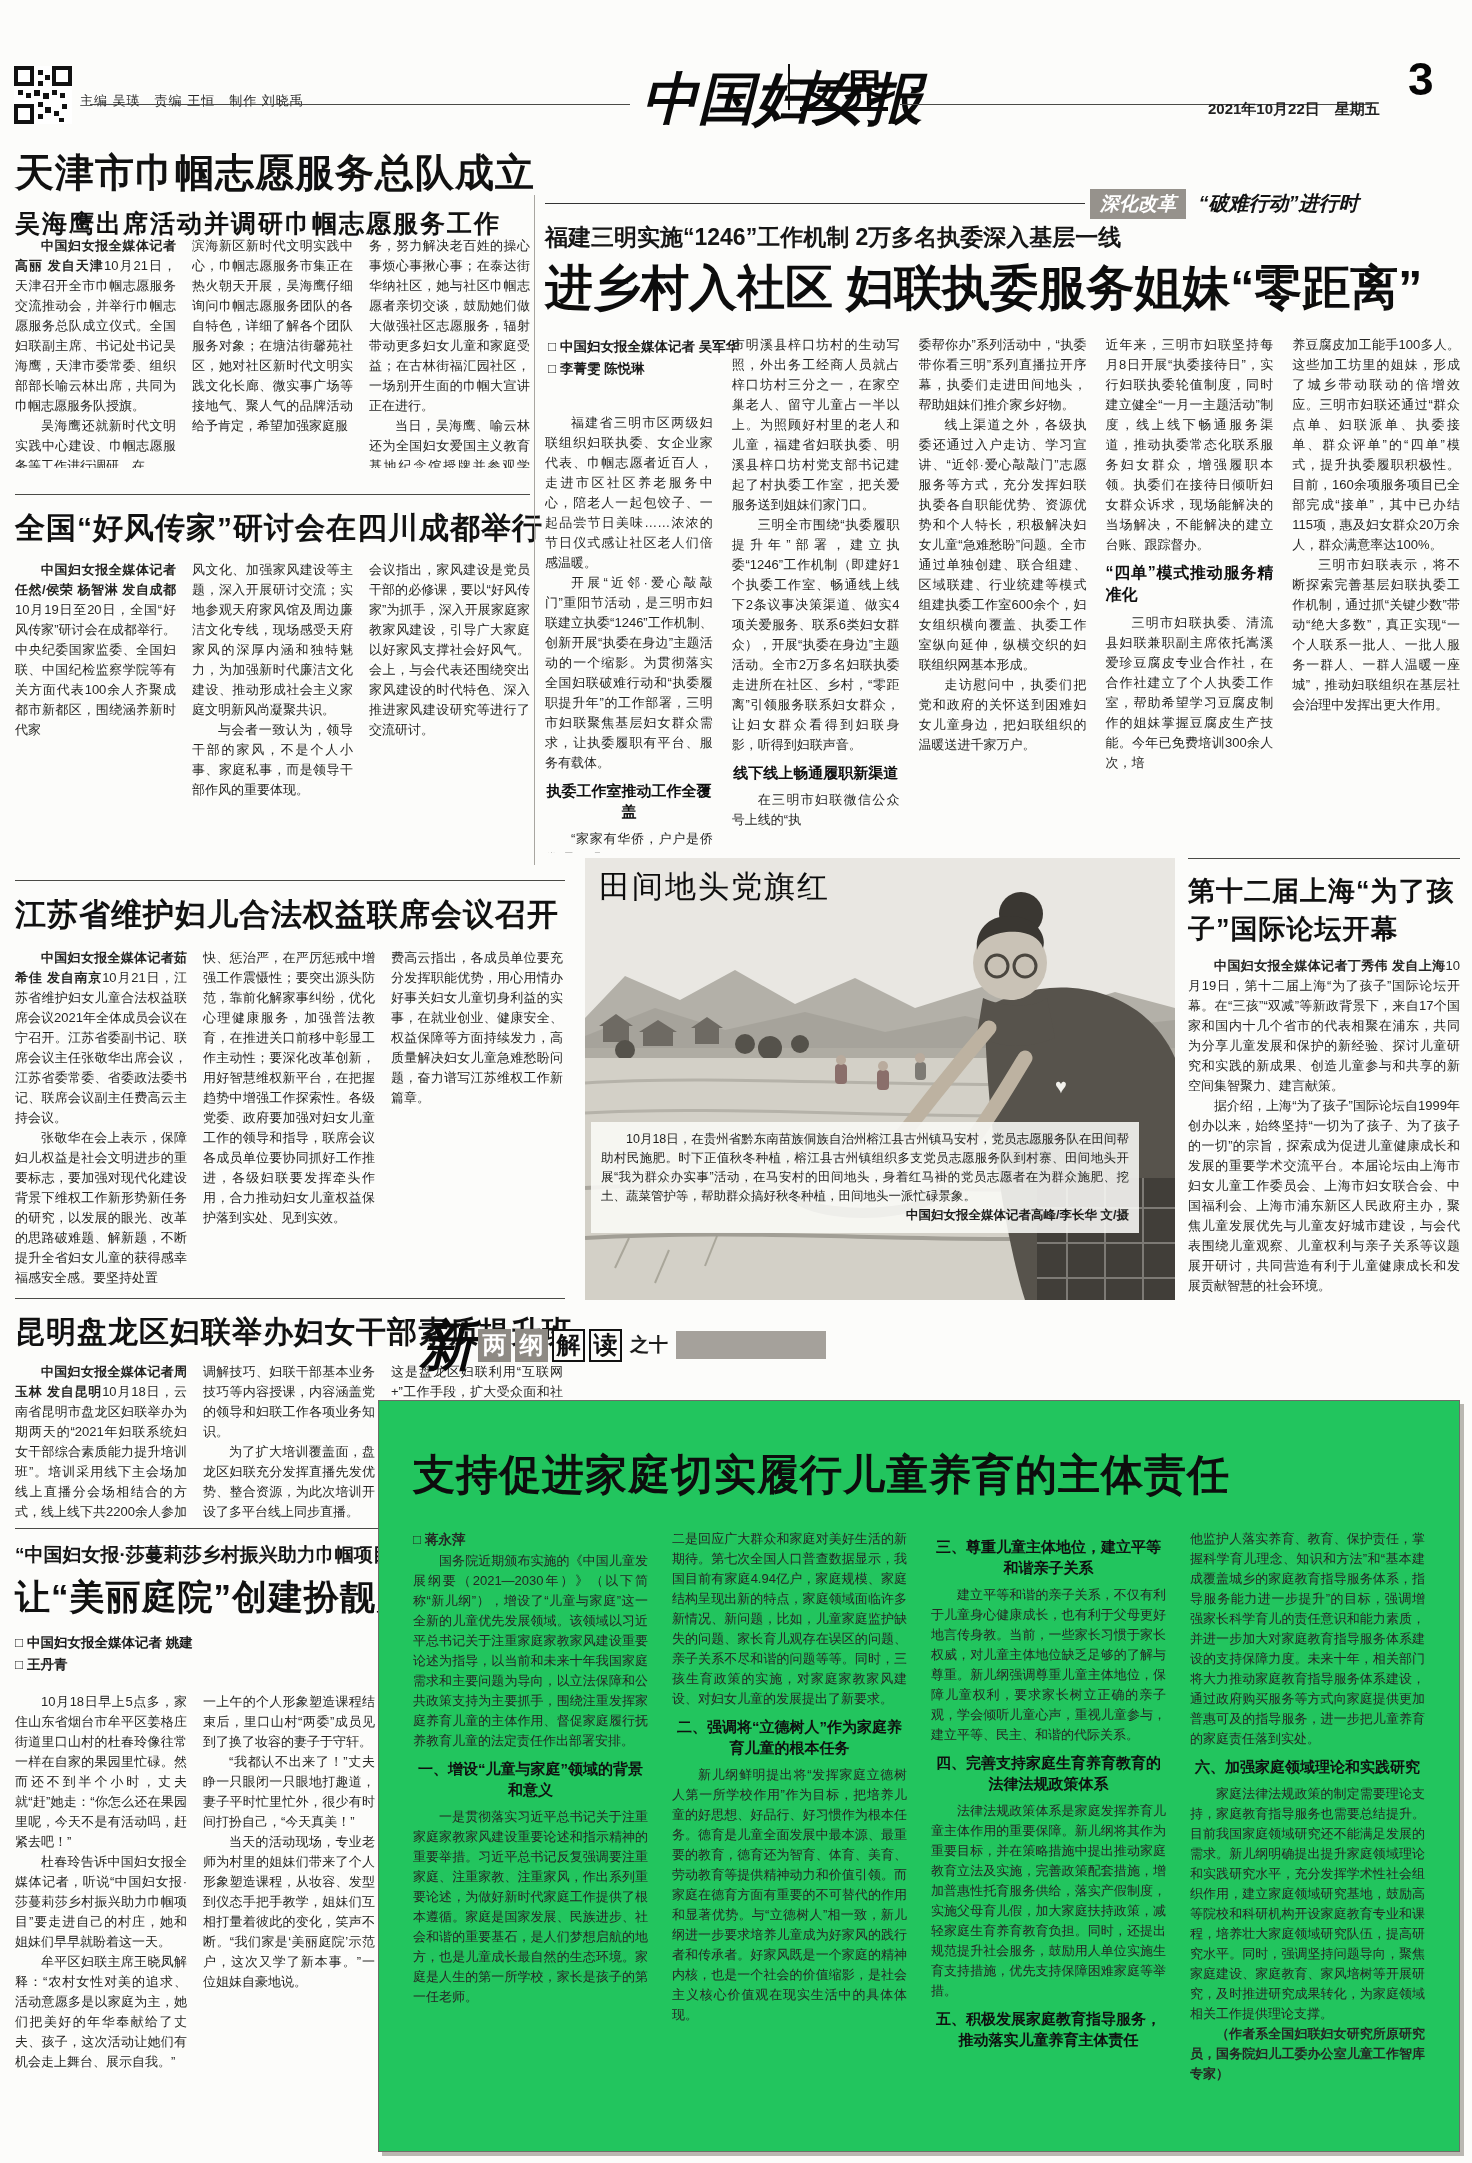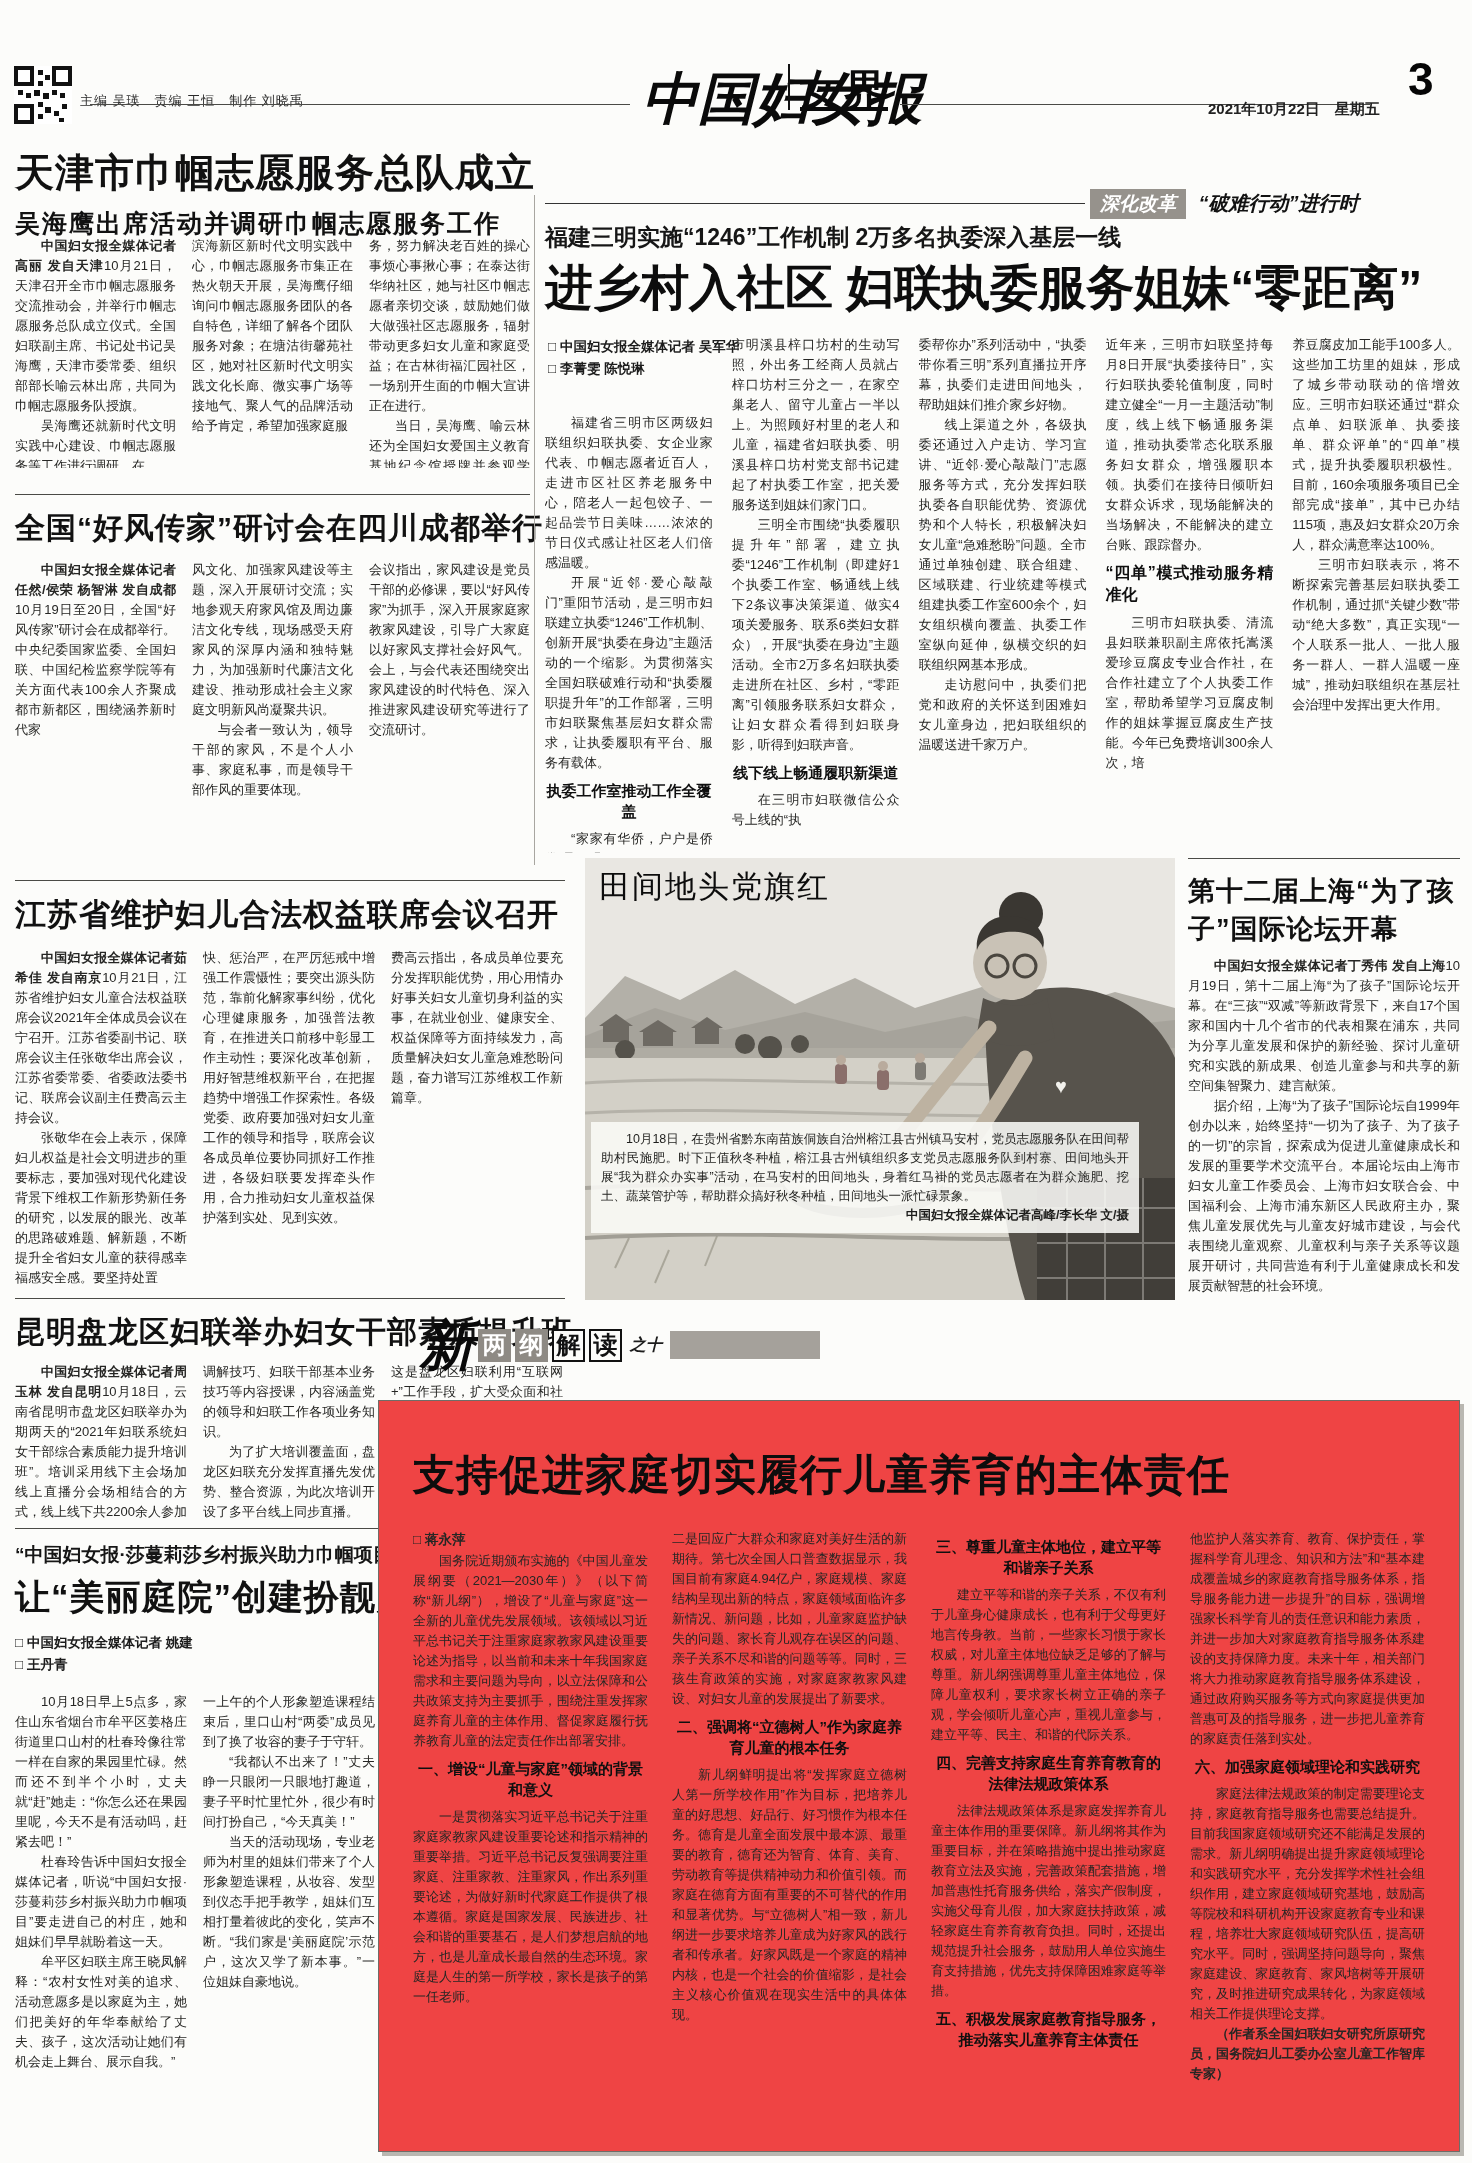--- a/index.html
+++ b/index.html
@@ -39,24 +39,24 @@
   .caption p{margin:0;text-indent:2em;}
   .credit{text-align:right;font-weight:bold;text-indent:0 !important;margin-top:2px;}
   
   .lg-row{position:absolute;display:flex;align-items:center;}
   .lg-xin{font-family:"DejaVu Serif","Liberation Serif",serif;font-weight:bold;font-style:italic;
           font-size:54px;line-height:50px;color:#0a0a0a;margin-right:4px;}
   .lg-grey{width:33px;height:33px;background:#8e8a84;color:#fff;font-weight:bold;font-size:24px;
            display:flex;align-items:center;justify-content:center;margin-right:4px;}
   .lg-line{width:33px;height:33px;background:#fcfcfa;border:2px solid #111;color:#111;font-weight:bold;
            font-size:24px;display:flex;align-items:center;justify-content:center;margin-right:4px;box-sizing:border-box;}
-  .lg-zhi{font-size:16px;font-weight:bold;margin:0 8px 0 4px;font-style:italic;}
+  .lg-zhi{font-size:19px;font-weight:bold;margin:0 8px 0 4px;}
   .lg-bar{width:150px;height:28px;background:#a5a19b;}
   
-  .jiedu-box{position:absolute;background:#ef4444;border:1px solid #6f6d68;
+  .jiedu-box{position:absolute;background:#22c55e;border:1px solid #6f6d68;
              box-shadow:4px 4px 0 #b9b7b1;box-sizing:border-box;}
   .note{font-weight:bold;}
 </style>
 </head>
 <body>
 
 <div id="page">
 
   <svg class="abs" style="left:14px;top:66px" width="58" height="58" viewBox="0 0 58 58">
     <rect width="58" height="58" fill="#fff"></rect>

